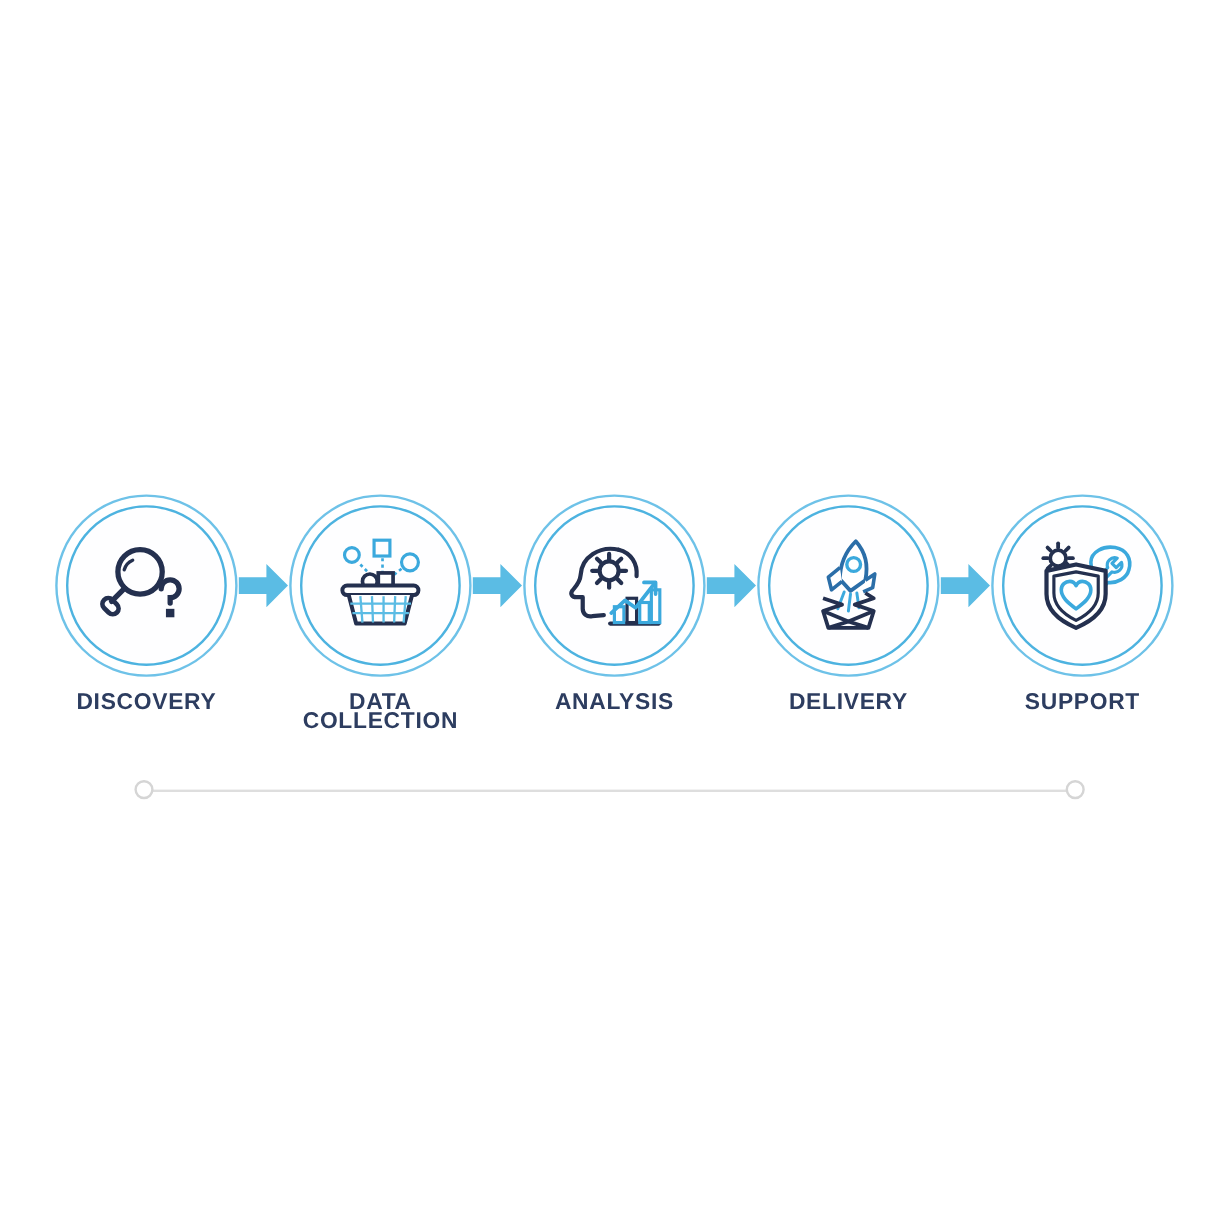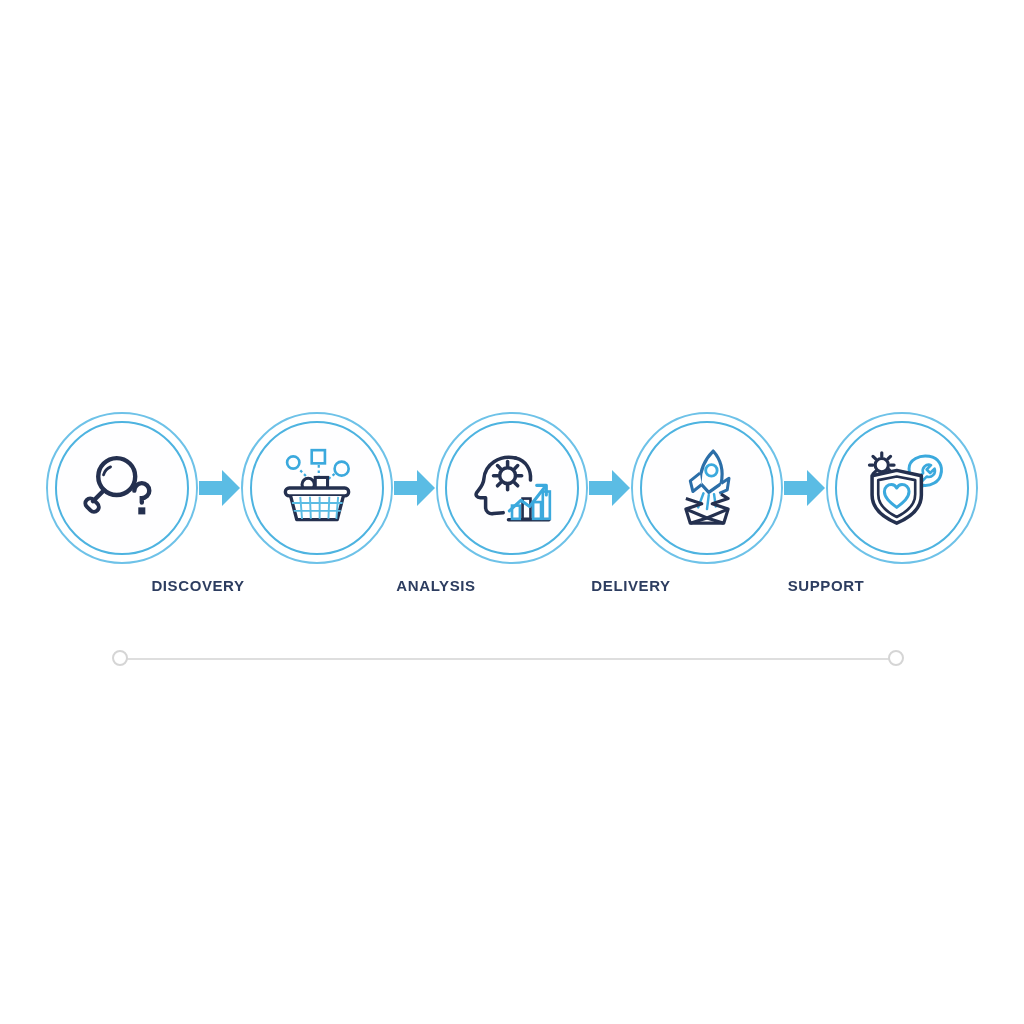--- a/index.html
+++ b/index.html
@@ -112,21 +112,21 @@
     flex: 0 0 152px;
     width: 152px;
     text-align: center;
   }
   .label-gap {
     flex: 0 0 43px;
     width: 43px;
   }
   .step-label {
     color: #2d3d60;
-    font-size: 15px;
+    font-size: 19px;
     font-weight: bold;
     letter-spacing: 0.6px;
     line-height: 16px;
     text-transform: uppercase;
     white-space: pre-line;
   }
 
   
   .timeline {
     position: absolute;
@@ -314,20 +314,24 @@
     </div>
 
   </div>
 
   <div class="labels-row">
     <div class="label-slot">
       <div class="step-label">DISCOVERY</div>
     </div>
     <div class="label-gap"></div>
 
+    <div class="label-slot">
+      <div class="step-label">DATA
+COLLECTION</div>
+    </div>
     <div class="label-gap"></div>
 
     <div class="label-slot">
       <div class="step-label">ANALYSIS</div>
     </div>
     <div class="label-gap"></div>
 
     <div class="label-slot">
       <div class="step-label">DELIVERY</div>
     </div>

